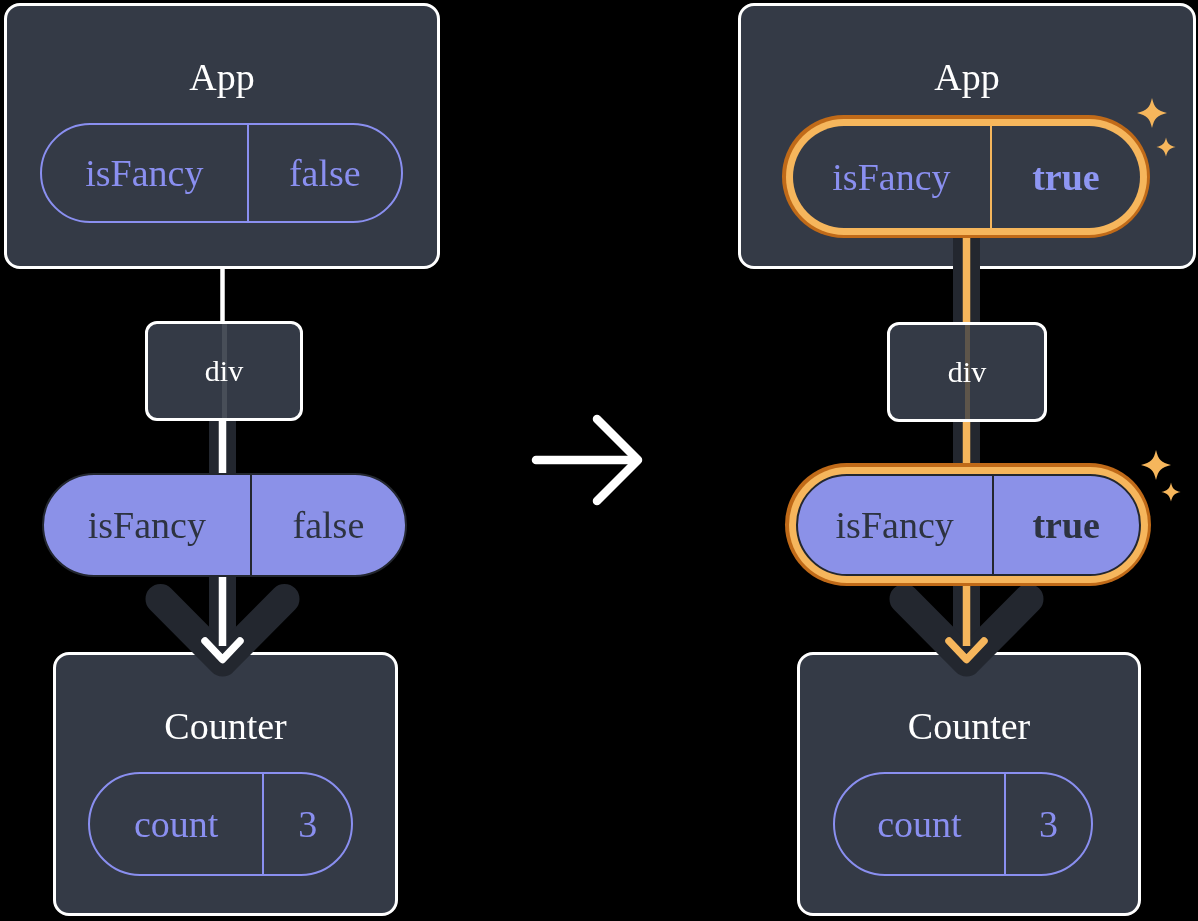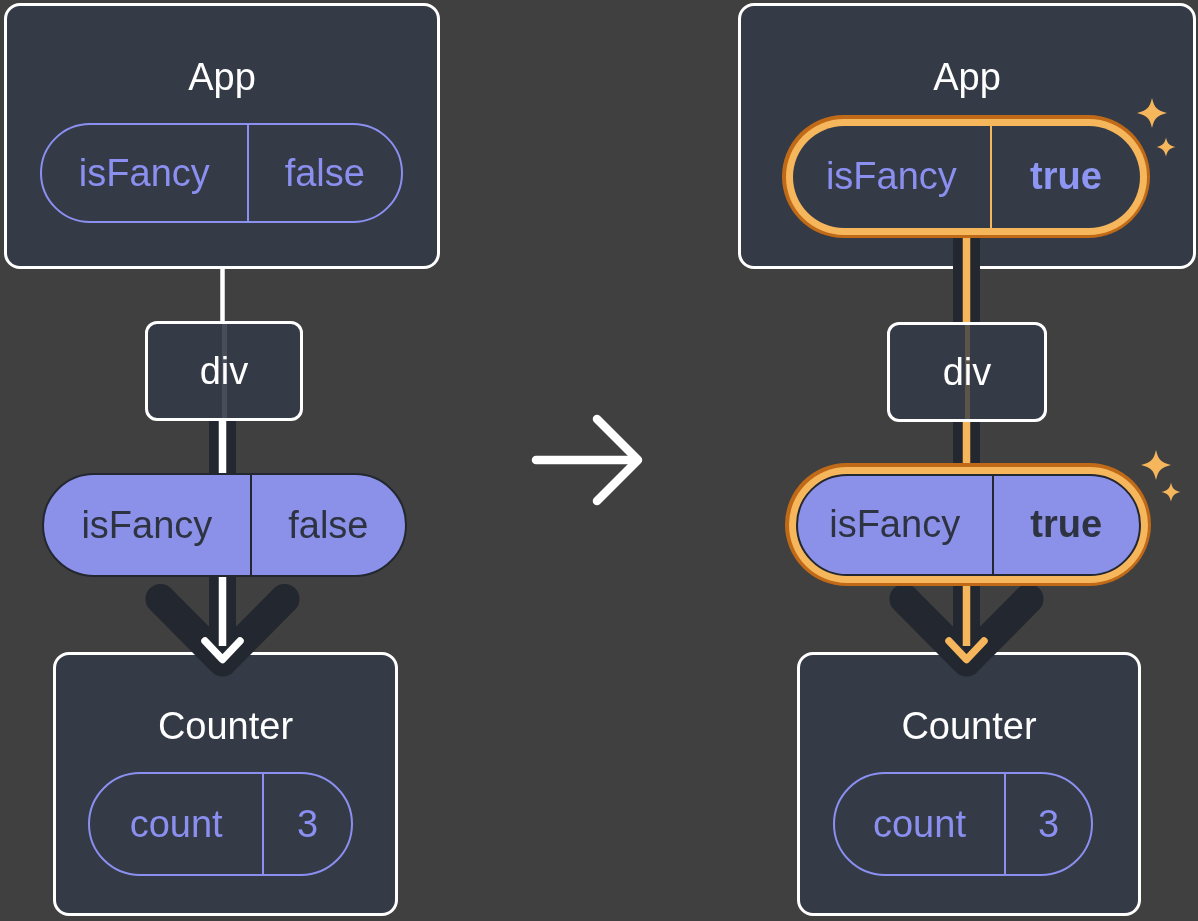--- a/index.html
+++ b/index.html
@@ -1,34 +1,34 @@
 <!DOCTYPE html>
 <html><head>
 <meta charset="utf-8">
 <style>
   html,body{margin:0;padding:0;background:#4C6872;}
   .stage{
     position:relative;width:1198px;height:921px;overflow:hidden;
-    background:#404040;
-    font-family:Liberation Sans, sans-serif;
+    background:#000000;
+    font-family:Liberation Serif, serif;
   }
   .abs{position:absolute;box-sizing:border-box;}
   
   .card{
     background:#343A46;border:3px solid #FFFFFF;border-radius:16px;z-index:1;
   }
   .card-title{
     position:absolute;left:0;right:0;text-align:center;
     color:#FFFFFF;font-size:38px;line-height:38px;font-weight:500;
   }
   
   .node{
     background:#343A46;border:3px solid #FFFFFF;border-radius:12px;z-index:3;
     display:flex;align-items:center;justify-content:center;
-    color:#FFFFFF;font-size:38px;font-weight:500;overflow:hidden;
+    color:#FFFFFF;font-size:30px;font-weight:500;overflow:hidden;
   }
   .node .stripe{position:absolute;top:0;bottom:0;width:5px;left:50%;margin-left:-2.5px;}
   .stripe-white{background:rgba(255,255,255,0.10);}
   .stripe-orange{background:rgba(246,182,92,0.22);}
   .node .lbl{position:relative;}
   
   .pill{display:flex;align-items:stretch;border-radius:62px;z-index:4;}
   .cell{display:flex;align-items:center;justify-content:center;font-size:38px;}
   .c-name{flex:0 0 57%;text-align:right;}
   .c-val{flex:1 1 auto;}

